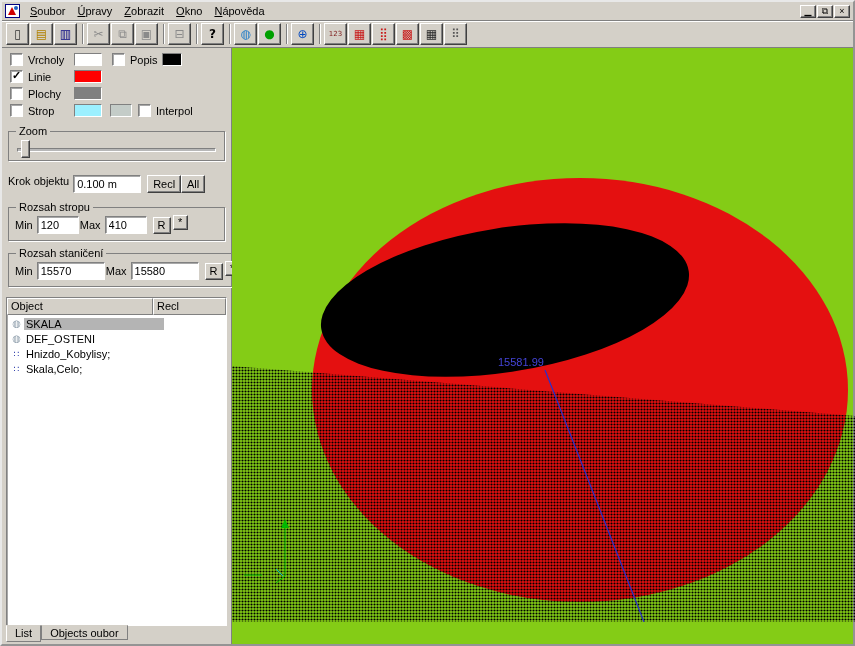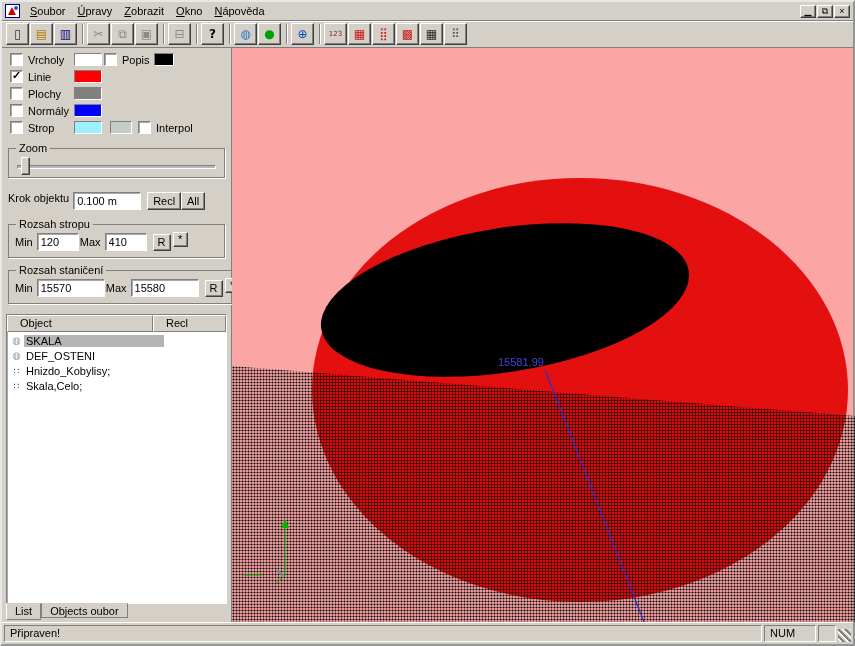--- a/index.html
+++ b/index.html
@@ -30,21 +30,21 @@
   .t7{color:#000;font-weight:bold}
   .t8{color:#1878c8}.t9{color:#00a000}.t10{color:#0048c0}
   .t11{color:#802020;font-size:7px !important;font-weight:normal}
   .t12,.t13,.t14{color:#c81818}
   .t15{color:#282828}.t16{color:#555}
 
   
   .main{flex:1;display:flex;min-height:0}
   .sidebar{flex:0 0 230px;width:230px;display:flex;flex-direction:column;padding-top:3px;
     border-right:1px solid #808080}
-  .viewport{flex:1;position:relative;background:#fca5a5}
+  .viewport{flex:1;position:relative;background:#84cc16}
   .viewport svg{position:absolute;inset:0}
 
   
   .cbrow{display:flex;align-items:center;height:17px;padding-left:8px}
   .grp{display:flex;align-items:center}
   .cb{width:13px;height:13px;flex:0 0 13px;background:#fff;position:relative;
     border:1px solid;border-color:#808080 #fff #fff #808080;box-shadow:inset 1px 1px 0 #a8a8a8}
   .cb.checked::after{content:"✓";position:absolute;left:1px;top:-2px;font-size:11px;font-weight:bold}
   .cblabel{margin-left:5px;width:46px;flex:0 0 46px}
   .cblabel.narrow{width:32px;flex:0 0 32px}
@@ -74,21 +74,21 @@
   .btn-all{width:24px;height:18px}
   .rangerow{display:flex;align-items:center;height:20px}
   .rangerow .lab{margin:0 4px 0 1px}
   .btn-r{width:18px;height:17px;margin-left:6px}
   .btn-star{width:15px;height:15px;margin-left:2px;font-size:11px;line-height:7px;align-self:flex-start;margin-top:0}
 
   
   .listwrap{flex:1;min-height:0;margin:10px 4px 0;background:#fff;display:flex;flex-direction:column;
     border:1px solid;border-color:#808080 #fff #fff #808080;box-shadow:inset 1px 1px 0 #a8a8a8}
   .lheader{display:flex;flex:0 0 17px}
-  .hcell{background:#d4d0c8;border:1px solid;border-color:#fff #808080 #808080 #fff;padding:1px 12px}
+  .hcell{background:#d4d0c8;border:1px solid;border-color:#fff #808080 #808080 #fff;padding:1px 3px}
   .hcell.obj{width:146px;flex:0 0 146px}
   .hcell.param{flex:1}
   .lrows{flex:1;overflow:hidden;padding-top:1px}
   .lrow{display:flex;align-items:center;height:15px;padding-left:2px}
   .ricon{width:15px;flex:0 0 15px;text-align:center;font-family:"DejaVu Sans",sans-serif}
   .i-surf{color:#8a9aa8;font-size:10px}
   .i-pts{color:#2838a8;font-size:9px}
   .i-3d{color:#1830a8;font-size:7px;font-weight:bold}
   .rname{flex:1;padding-left:2px;white-space:nowrap}
   .rname.checked{background:#b4b4b4}
@@ -196,21 +196,21 @@
   <div class="main">
 
     <div class="sidebar">
 
       <div class="cbrow">
         <span class="grp">
           <span class="cb"></span>
           <span class="cblabel">Vrcholy</span>
           <span class="swatch" style="background: rgb(255, 255, 255);"></span>
         </span>
-        <span class="grp" style="margin-left:2px">
+        <span class="grp" style="margin-left:10px">
           <span class="cb"></span>
           <span class="cblabel narrow">Popis</span>
           <span class="swatch small" style="background: rgb(0, 0, 0);"></span>
         </span>
       </div>
 
       <div class="cbrow">
         <span class="grp">
           <span class="cb checked"></span>
           <span class="cblabel">Linie</span>
@@ -219,27 +219,20 @@
       </div>
 
       <div class="cbrow">
         <span class="grp">
           <span class="cb"></span>
           <span class="cblabel">Plochy</span>
           <span class="swatch" style="background: rgb(128, 128, 128);"></span>
         </span>
       </div>
 
-      <div class="cbrow">
-        <span class="grp">
-          <span class="cb"></span>
-          <span class="cblabel">Normály</span>
-          <span class="swatch" style="background: rgb(0, 0, 255);"></span>
-        </span>
-      </div>
 
       <div class="cbrow">
         <span class="grp">
           <span class="cb"></span>
           <span class="cblabel">Strop</span>
           <span class="swatch" style="background: rgb(156, 240, 255);"></span>
         </span>
         <span class="swatch mid" style="background: rgb(196, 204, 200);"></span>
         <span class="grp" style="margin-left:6px">
           <span class="cb"></span>
@@ -341,20 +334,14 @@
           <line x1="53" y1="478" x2="53" y2="528" stroke="#00b800" stroke-width="1"></line>
           <polygon points="53,471 49,480 57,480" fill="#00b800"></polygon>
           <line x1="53" y1="528" x2="44" y2="535" stroke="#00b800" stroke-width="1"></line>
           <line x1="12" y1="527" x2="30" y2="527" stroke="#00b800" stroke-width="1"></line>
           <line x1="44" y1="521" x2="51" y2="528" stroke="#00c8c8" stroke-width="1"></line>
         </g>
       </svg>
     </div>
   </div>
 
-  <div class="statusbar">
-    <span class="spanel sp-msg">Připraven!</span>
-    <span class="spanel sp-num">NUM</span>
-    <span class="spanel sp-end"></span>
-    <span class="grip"></span>
-  </div>
 
 </div>
 
 </body></html>

